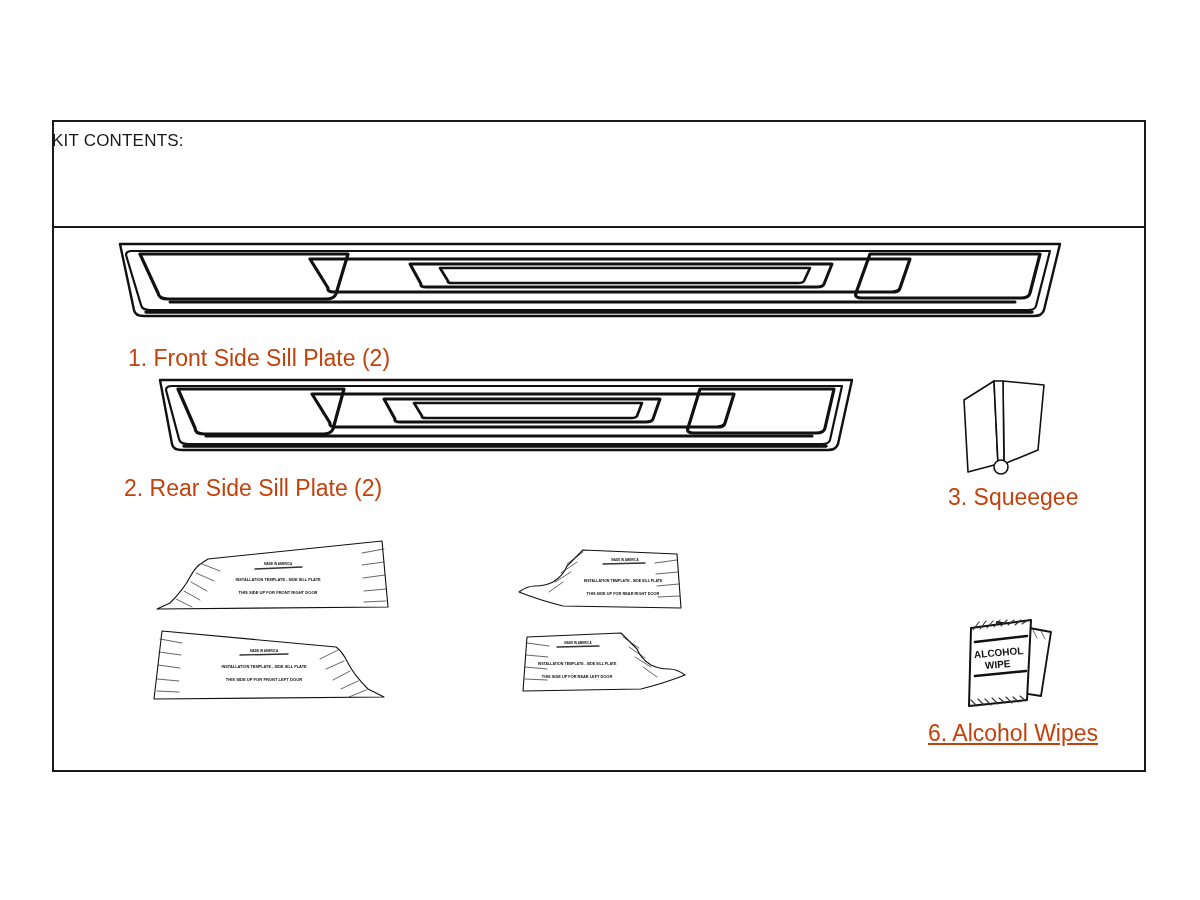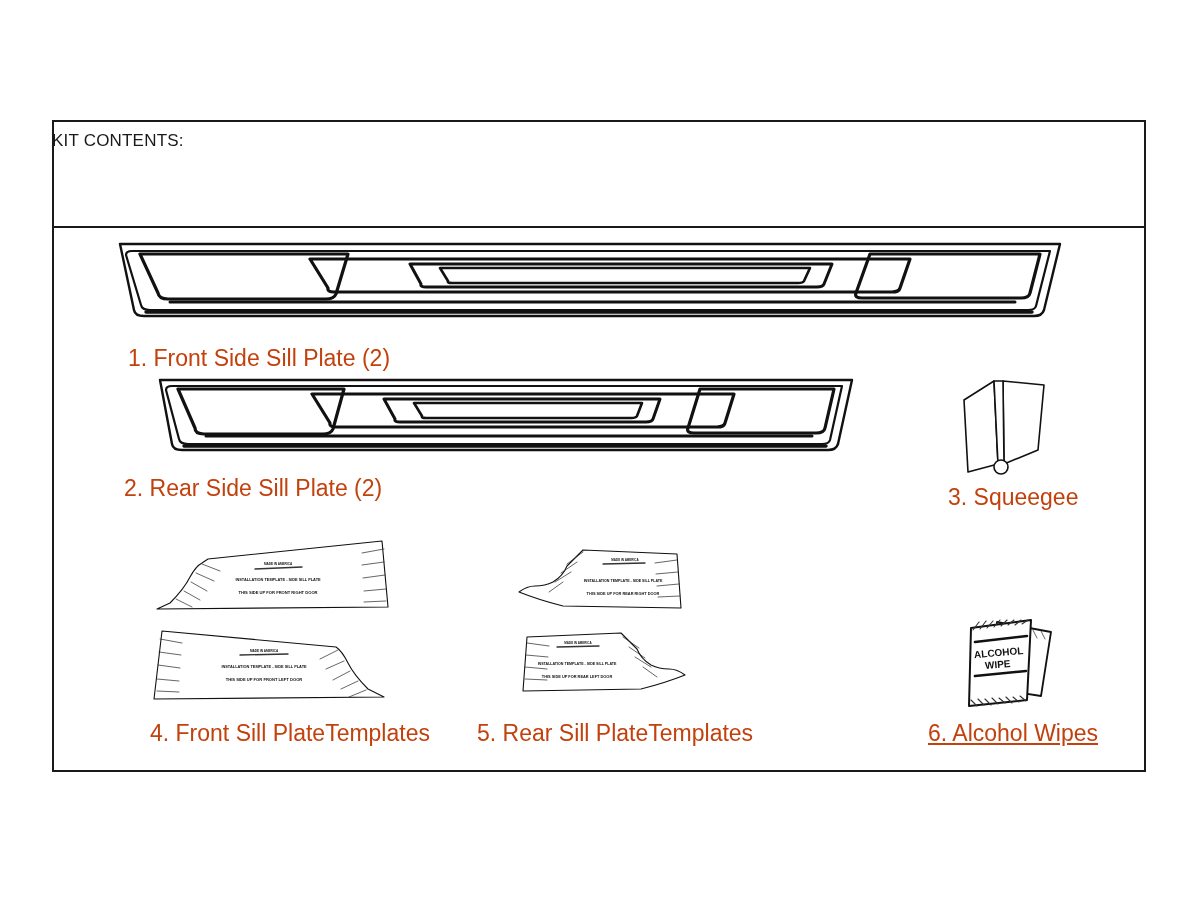--- a/index.html
+++ b/index.html
@@ -162,21 +162,20 @@
       <path class="hair" d="M204,38 L186,46"></path>
       <path class="hair" d="M210,48 L193,57"></path>
       <path class="hair" d="M218,58 L201,66"></path>
       <path class="hair" d="M226,67 L209,74"></path>
       <path class="hair" style="stroke-width:1.4" d="M100,32 L148,31"></path>
       <text class="tpl-txt" x="124" y="29" font-size="3.1" text-anchor="middle">MADE IN AMERICA</text>
       <text class="tpl-txt" x="124" y="45" font-size="3.9" text-anchor="middle">INSTALLATION TEMPLATE - SIDE SILL PLATE</text>
       <text class="tpl-txt" x="124" y="58" font-size="4.1" text-anchor="middle">THIS SIDE UP FOR FRONT LEFT DOOR</text>
     </svg>
   </div>
-  <div class="caption cap-4">4. Front Sill PlateTemplates</div>
 
   <div class="art tpl-rr">
     <svg width="190" height="82" viewBox="0 0 190 82">
       <path class="fillw thin" d="M78,10 L172,14 L176,68 L58,66 Q34,60 14,52 Q22,46 30,46 Q40,46 48,42 Q58,36 62,26 Z"></path>
       <path class="hair" d="M78,12 L62,24"></path>
       <path class="hair" d="M72,22 L56,33"></path>
       <path class="hair" d="M66,32 L50,42"></path>
       <path class="hair" d="M58,42 L44,52"></path>
       <path class="hair" d="M172,20 L150,23"></path>
       <path class="hair" d="M173,32 L151,34"></path>
@@ -199,21 +198,20 @@
       <path class="hair" d="M118,12 L134,23"></path>
       <path class="hair" d="M124,22 L140,33"></path>
       <path class="hair" d="M130,32 L146,42"></path>
       <path class="hair" d="M138,42 L152,52"></path>
       <path class="hair" style="stroke-width:1.3" d="M52,22 L94,21"></path>
       <text class="tpl-txt" x="73" y="19" font-size="3" text-anchor="middle">MADE IN AMERICA</text>
       <text class="tpl-txt" x="72" y="40" font-size="3.6" text-anchor="middle">INSTALLATION TEMPLATE - SIDE SILL PLATE</text>
       <text class="tpl-txt" x="72" y="53" font-size="3.9" text-anchor="middle">THIS SIDE UP FOR REAR LEFT DOOR</text>
     </svg>
   </div>
-  <div class="caption cap-5">5. Rear Sill PlateTemplates</div>
 
   <div class="art wipes">
     <svg width="110" height="100" viewBox="0 0 110 100">
 
       <path class="fillw thin" style="stroke-width:1.8" d="M42,10 L96,20 L86,84 L34,76 Z"></path>
       <g class="hair">
         <path d="M46,12 L50,20"></path>
           <path d="M54,13 L58,21"></path>
           <path d="M62,15 L66,23"></path>
         <path d="M70,16 L74,24"></path>

